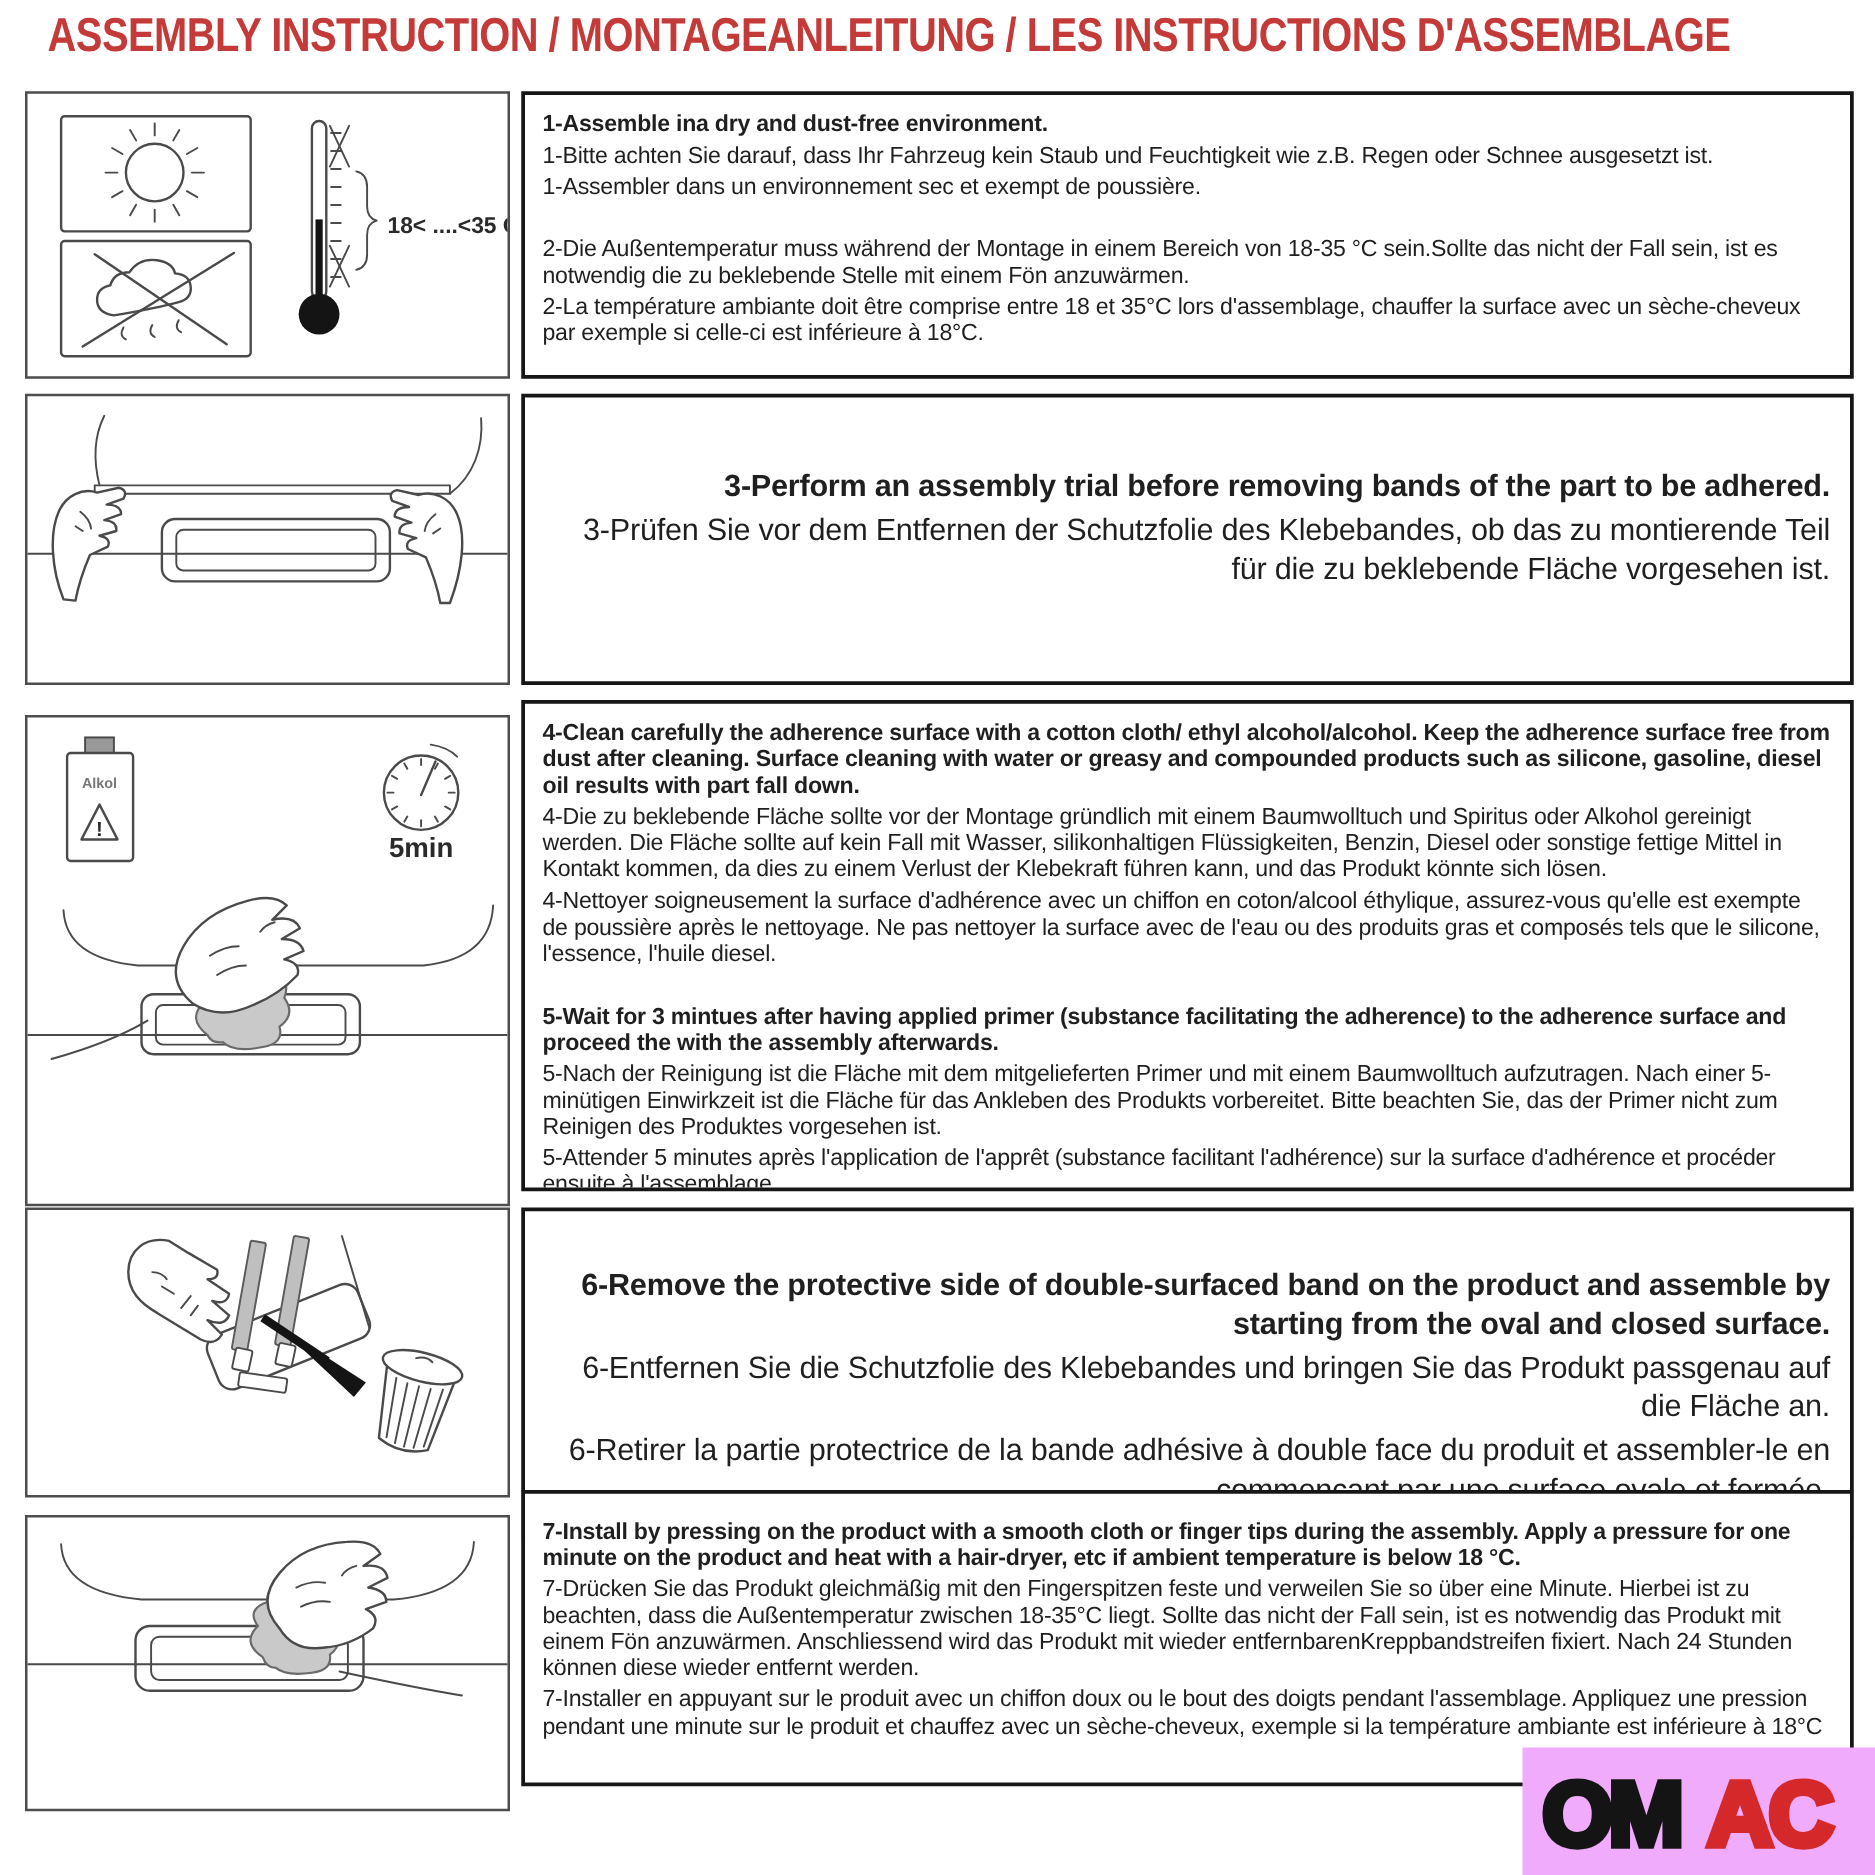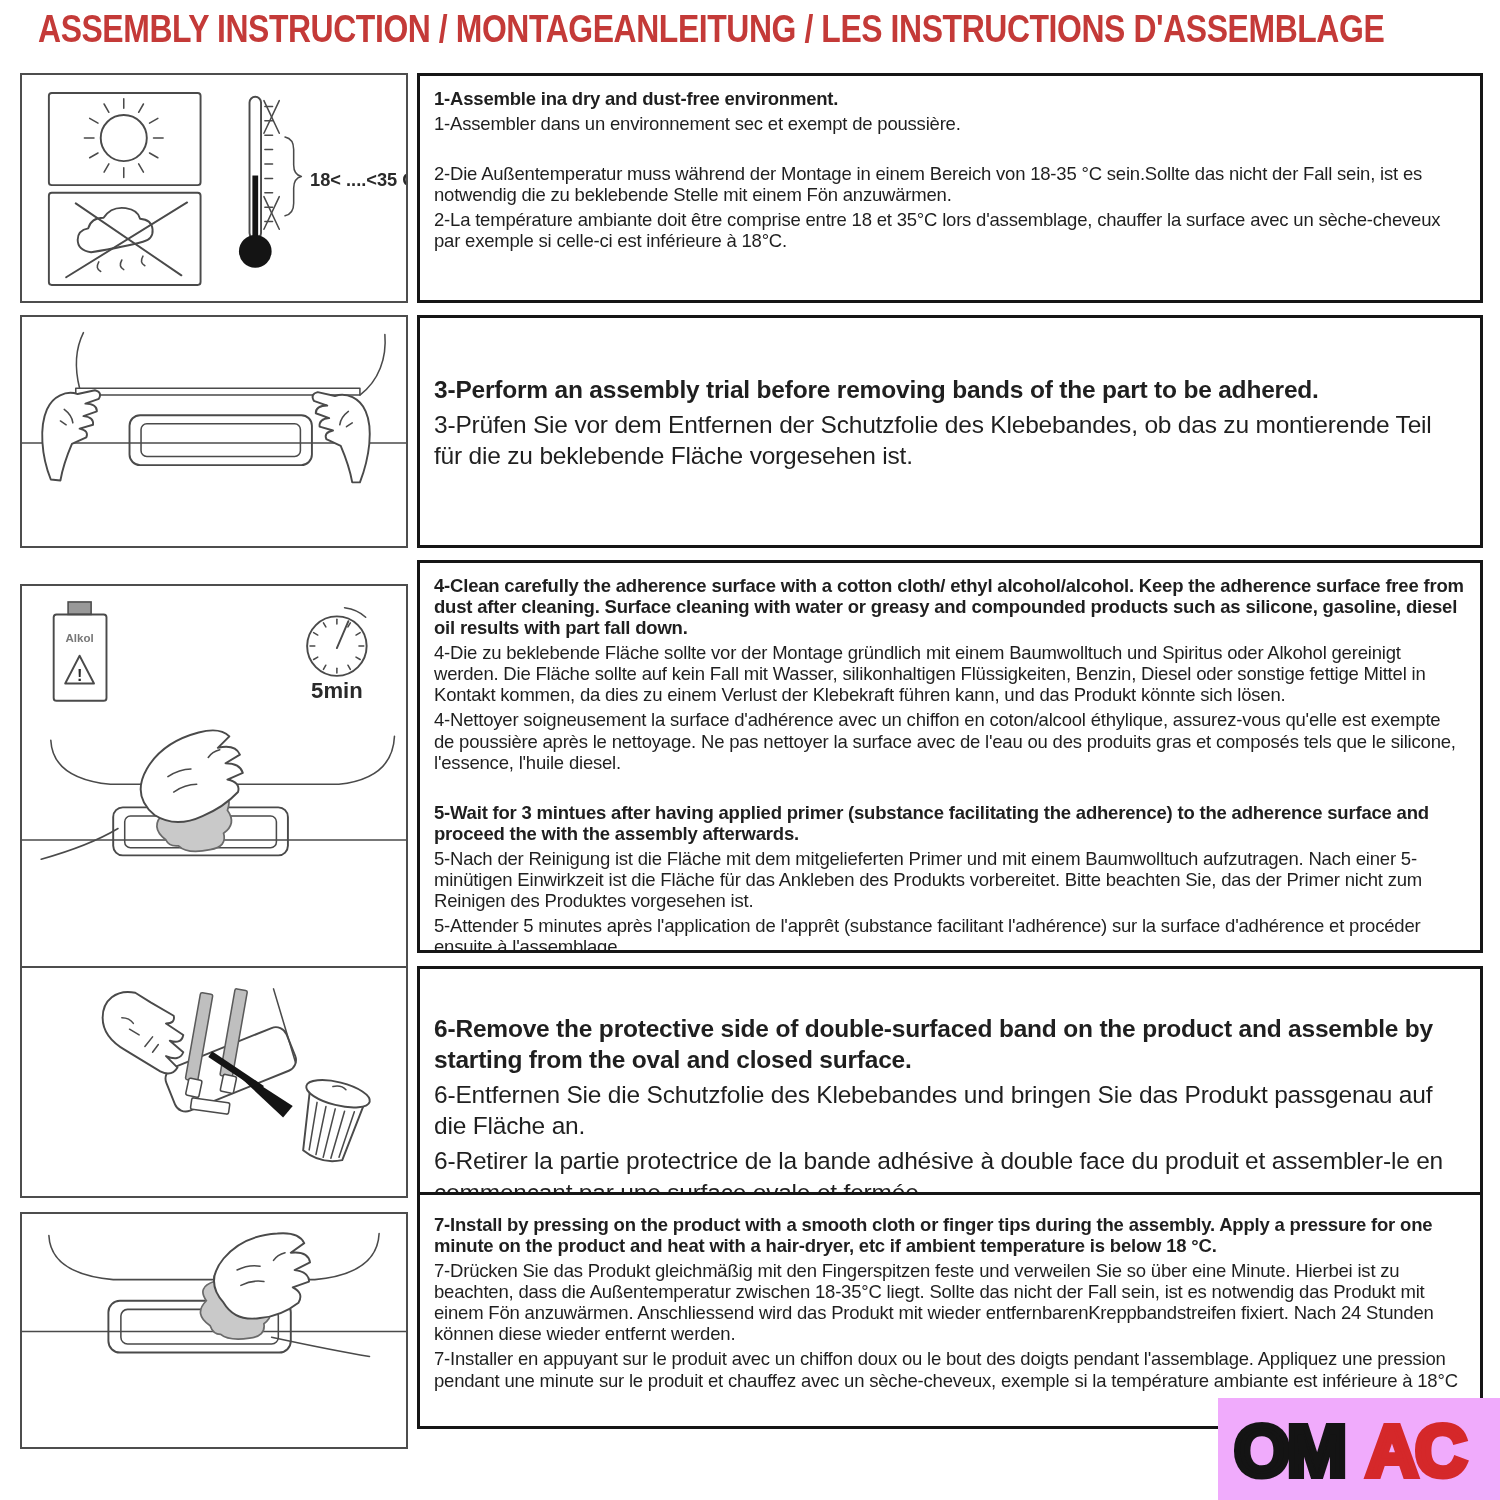--- a/index.html
+++ b/index.html
@@ -9,21 +9,21 @@
   #title{position:absolute;left:38px;top:8px;white-space:nowrap;font-weight:bold;
          font-size:38px;letter-spacing:-0.5px;color:#c43a38;
          transform:scaleX(0.84);transform-origin:left center;}
   
   .ibox{position:absolute;left:20px;width:388px;border:2px solid #4d4d4d;background:#fff;box-sizing:border-box;}
   .tbox{position:absolute;left:417px;width:1066px;border:3px solid #161616;background:#fff;box-sizing:border-box;
         padding:8px 12px 4px 10px;overflow:hidden;}
   .ibox svg{display:block;width:100%;height:100%;}
   p{margin:4px;}
   .sm{font-size:18.5px;line-height:1.14;letter-spacing:-0.2px;}
-  .lg{font-size:24.5px;line-height:1.27;letter-spacing:-0.2px;}
+  .lg{font-size:24.5px;line-height:1.27;letter-spacing:-0.2px;text-align:right;}
   .b{font-weight:bold;}
   .gap{height:21px;}
   .lineart{stroke:#4a4a4a;fill:none;stroke-width:2;stroke-linecap:round;stroke-linejoin:round;}
   .thin{stroke-width:1.6;}
   .fillw{fill:#fff;}
   .cloth{fill:#c9c9c9;stroke:#6a6a6a;stroke-width:1.8;}
   .svgtxt{fill:#2a2a2a;font-family:"Liberation Sans",sans-serif;}
   .gtxt{fill:#777;}
   
   #logo{position:absolute;left:1218px;top:1398px;width:282px;height:102px;background:#f0abfc;}
@@ -86,20 +86,21 @@
             <line x1="268" y1="124" x2="252" y2="158"></line>
         </g>
         <path class="lineart thin" d="M274,62 q9,2 9,13 l0,16 q0,10 8,12 q-8,2 -8,12 l0,16 q0,11 -9,13"></path>
       </g>
       <text class="svgtxt" x="300" y="113" font-size="19" font-weight="bold">18&lt; ....&lt;35 C</text>
     </svg>
   </div>
 
   <div class="tbox" style="top:73px;height:230px;">
     <p class="sm b">1-Assemble ina dry and dust-free environment.</p>
+    <p class="sm">1-Bitte achten Sie darauf, dass Ihr Fahrzeug kein Staub und Feuchtigkeit wie z.B. Regen oder Schnee ausgesetzt ist.</p>
     <p class="sm">1-Assembler dans un environnement sec et exempt de poussière.</p>
     <div class="gap"></div>
     <p class="sm">2-Die Außentemperatur muss während der Montage in einem Bereich von 18-35 °C  sein.Sollte das nicht der Fall sein, ist es notwendig die zu beklebende Stelle mit einem Fön anzuwärmen.</p>
     <p class="sm">2-La température ambiante doit être comprise entre 18 et 35°C lors d'assemblage, chauffer la surface avec un sèche-cheveux par exemple si celle-ci est inférieure à 18°C.</p>
   </div>
 
   <div class="ibox" style="top:315px;height:233px;">
     <svg viewBox="0 0 400 230">
       <line class="lineart thin" x1="0" y1="127" x2="400" y2="127"></line>
       <g>
@@ -120,21 +121,21 @@
         <path class="lineart thin" d="M340,94 q-8,6 -9,14 M344,106 l-6,4"></path>
       </g>
     </svg>
   </div>
 
   <div class="tbox" style="top:315px;height:233px;padding-top:52px;">
     <p class="lg b">3-Perform an assembly trial before removing bands of the part to be adhered.</p>
     <p class="lg">3-Prüfen Sie vor dem Entfernen der Schutzfolie des Klebebandes, ob das zu montierende Teil für die zu beklebende Fläche vorgesehen ist.</p>
   </div>
 
-  <div class="ibox" style="top:584px;height:393px;">
+  <div class="ibox" style="top:572px;height:393px;">
     <svg viewBox="0 0 400 400">
       <g>
         <rect x="48" y="14" width="24" height="13" fill="#999" stroke="#4a4a4a" stroke-width="1.6"></rect>
         <rect class="lineart" x="33" y="27" width="55" height="90" rx="3" fill="#fff"></rect>
         <text class="svgtxt gtxt" x="60" y="56" font-size="12" font-weight="bold" text-anchor="middle">Alkol</text>
         <g>
           <path class="lineart" d="M60,70 L75,99 L45,99 Z"></path>
           <text class="svgtxt" x="60" y="96" font-size="17" font-weight="bold" text-anchor="middle">!</text>
         </g>
       </g>

